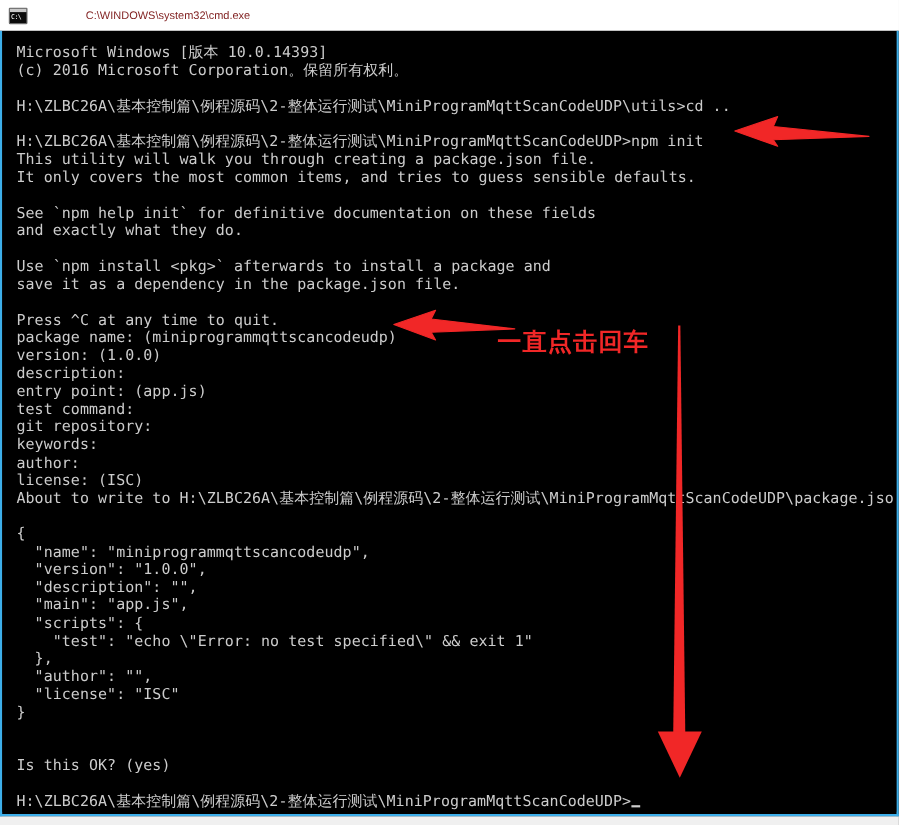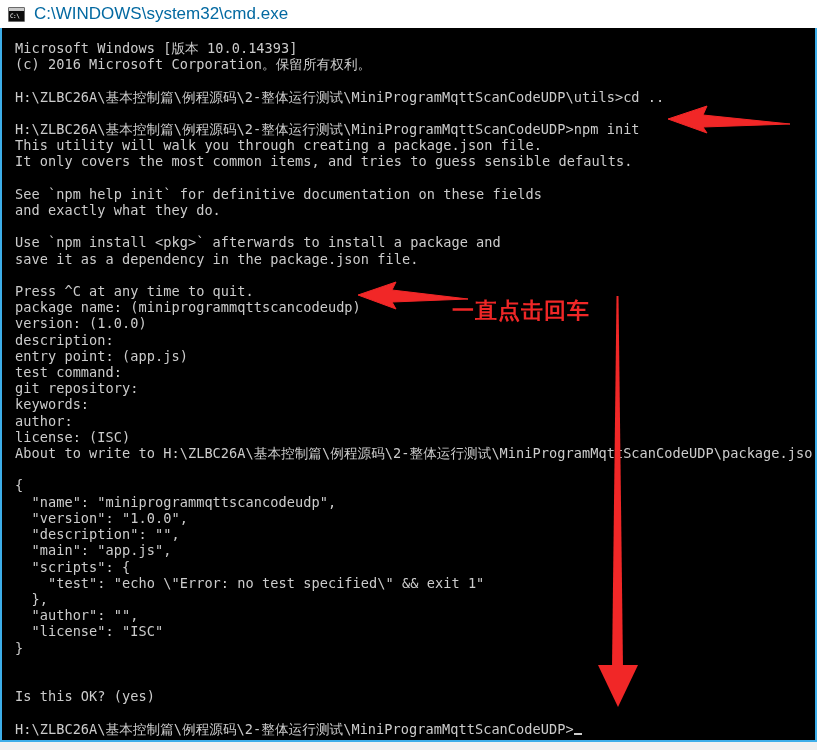--- a/index.html
+++ b/index.html
@@ -64,23 +64,24 @@
     color: #ffffff;
     font-family: "DejaVu Sans Mono", monospace;
     font-size: 6px;
     line-height: 8px;
     letter-spacing: -0.5px;
     white-space: nowrap;
     overflow: hidden;
   }
   #title-text {
     font-family: "Liberation Sans", sans-serif;
-    font-size: 17px;
-    color: #0369a1;
+    font-size: 10px;
+    color: #7f1d1d;
     white-space: nowrap;
+    margin-left: 44px;
   }
 
   
   #console-frame {
     position: absolute;
     left: 0;
     top: 28px;
     width: 817px;
     height: 714px;
     border: 2px solid #3daee9;

